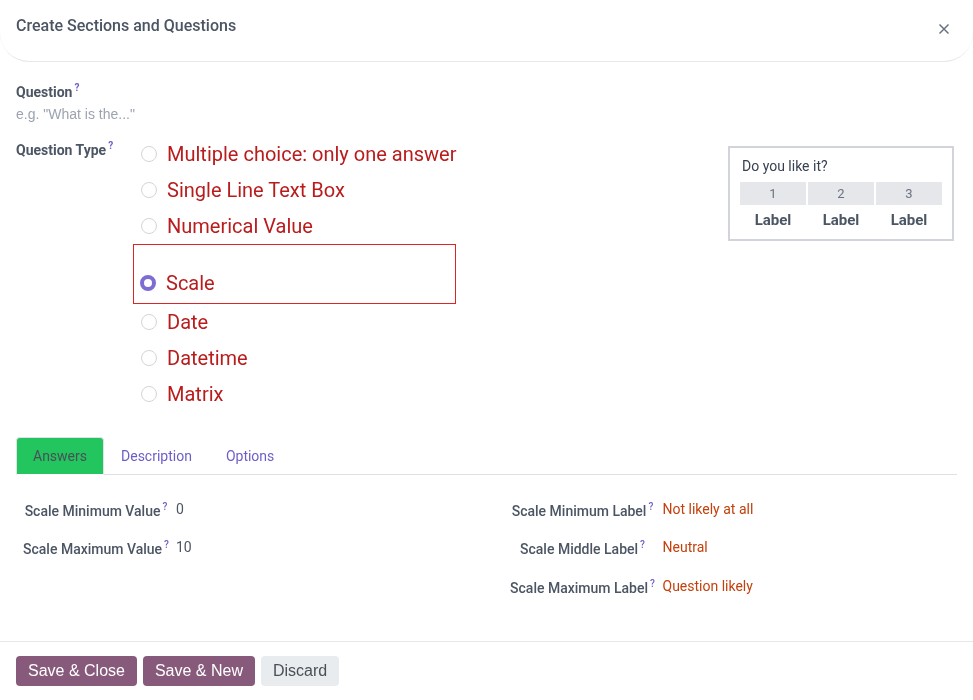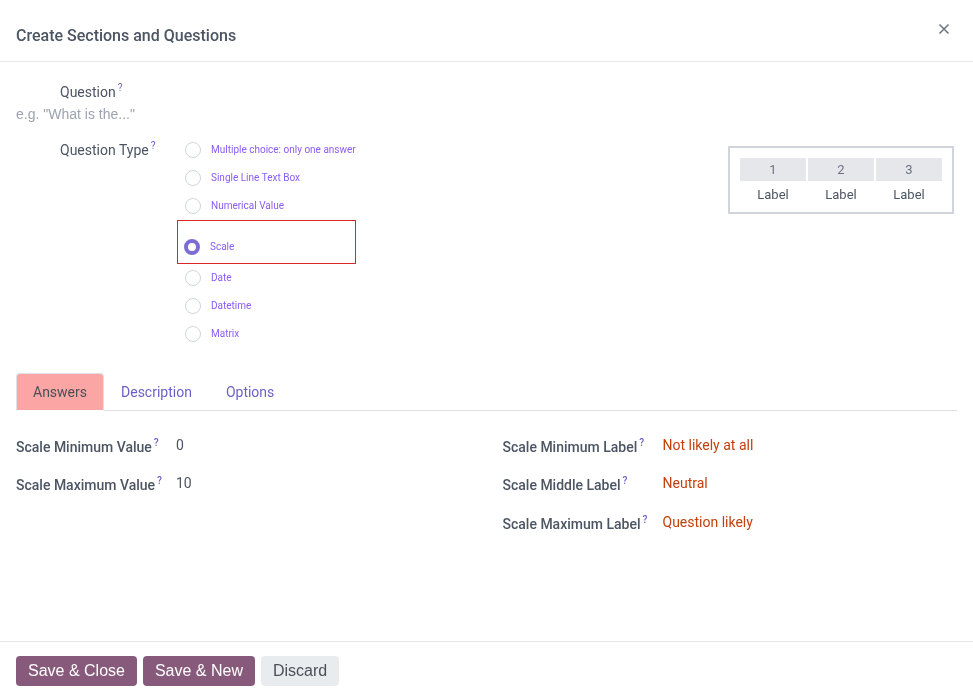--- a/index.html
+++ b/index.html
@@ -1,53 +1,53 @@
 <!DOCTYPE html>
 <html><head>
   <meta charset="utf-8">
   <style>
     * { box-sizing: border-box; margin: 0; padding: 0; }
     body { font-family: -apple-system, BlinkMacSystemFont, "Segoe UI", Roboto, "Helvetica Neue", Arial, sans-serif; font-size: 14px; color: #374151; background: #fff; width: 973px; height: 700px; display: flex; flex-direction: column; }
     
-    .modal-header { display: flex; justify-content: space-between; align-items: flex-end; padding: 16px; border-bottom: 1px solid #e5e7eb; }
+    .modal-header { display: flex; justify-content: space-between; align-items: flex-start; padding: 16px; border-bottom: 1px solid #e5e7eb; border-radius: 29px; }
     .modal-title { font-size: 16px; font-weight: 500; color: #4b5563; }
     .close-btn { background: none; border: none; cursor: pointer; padding: 4px; color: #6b7280; }
     .close-btn svg { width: 18px; height: 18px; }
     
     .modal-body { flex: 1; overflow-y: auto; padding: 16px; }
     
     .field-row { display: flex; margin-bottom: 8px; align-items: flex-start; }
     .field-row.q-field { flex-direction: column; }
-    .field-label { min-width: 125px; font-weight: 400; color: #4b5563; padding-top: 4px; position: relative; margin-left: 44px; }
+    .field-label { min-width: 125px; font-weight: 700; color: #4b5563; padding-top: 4px; position: relative; }
     .help-q { color: #6b5fc7; font-size: 10px; vertical-align: super; margin-left: 2px; }
     
     .question-input { border: none; outline: none; padding: 6px 0; font-size: 14px; width: 100%; color: #374151; }
     .question-input::placeholder { color: #9ca3af; }
     
     .type-row { display: flex; align-items: flex-start; margin-bottom: 16px; }
     .type-options { flex: 0 0 auto; }
     .radio-item { display: flex; align-items: center; padding: 6px 0; cursor: pointer; }
     .radio-shell { width: 16px; height: 16px; border-radius: 50%; border: 1px solid #d1d5db; margin-right: 10px; display: inline-flex; align-items: center; justify-content: center; background: #fff; }
     .radio-item.selected .radio-shell { border: 4px solid #7c6dd4; }
-    .radio-label { color: #8b5cf6; font-size: 10px; }
+    .radio-label { color: #b91c1c; font-size: 20px; }
     
-    .radio-highlighted { border: 1.5px solid #dc2626; padding: 12px 80px 2px 6px; margin-left: -8px; }
+    .radio-highlighted { border: 1.5px solid #dc2626; padding: 20px 80px 2px 6px; margin-left: -8px; }
     
     .preview-card { margin-left: auto; margin-right: 3px; border: 2px solid #d1d5db; padding: 10px; width: 226px; background: #fff; margin-top: 10px; }
     .preview-q { color: #374151; margin-bottom: 8px; padding-left: 2px; }
     .preview-scale { display: flex; gap: 2px; }
     .preview-scale-item { flex: 1; text-align: center; }
     .preview-num { background: #e5e7eb; padding: 4px 0; color: #6b7280; font-size: 13px; }
-    .preview-lbl { font-size: 13px; color: #4b5563; margin-top: 6px; }
+    .preview-lbl { font-size: 15px; color: #4b5563; margin-top: 6px; font-weight: bold; }
     
     .tabs { display: flex; border-bottom: 1px solid #dee2e6; margin-top: 24px; }
     .tab { padding: 10px 16px; cursor: pointer; color: #6b5fc7; border: 1px solid transparent; border-bottom: none; position: relative; top: 1px; }
-    .tab.active { border: 1px solid #dee2e6; border-bottom: 1px solid #fff; border-radius: 4px 4px 0 0; color: #495057; background: #fca5a5; }
+    .tab.active { border: 1px solid #dee2e6; border-bottom: 1px solid #fff; border-radius: 4px 4px 0 0; color: #495057; background: #22c55e; }
     
-    .tab-content { padding: 24px 0 8px 0; display: flex; gap: 32px; }
+    .tab-content { padding: 24px 0 8px 0; display: flex; gap: 32px; text-align: center; }
     .answers-col { flex: 1; }
     .ans-field { display: flex; align-items: flex-start; margin-bottom: 16px; }
     .ans-label { width: 160px; font-weight: 500; color: #4b5563; line-height: 1.5; }
     .ans-value { color: #4b5563; padding-top: 2px; }
     .ans-placeholder { color: #c2410c; padding-top: 2px; }
     
     .modal-footer { border-top: 1px solid #e5e7eb; padding: 14px 16px; display: flex; gap: 6px; }
     .btn { padding: 6px 12px; border: none; border-radius: 4px; cursor: pointer; font-size: 16px; }
     .btn-primary { background: #875a7b; color: #fff; }
     .btn-secondary { background: #e9ecef; color: #495057; }
@@ -104,20 +104,21 @@
         <span class="radio-shell"></span>
         <span class="radio-label">Datetime</span>
       </div>
       <div class="radio-item">
         <span class="radio-shell"></span>
         <span class="radio-label">Matrix</span>
       </div>
     </div>
 
     <div class="preview-card">
+      <div class="preview-q">Do you like it?</div>
       <div class="preview-scale">
         <div class="preview-scale-item">
           <div class="preview-num">1</div>
           <div class="preview-lbl">Label</div>
         </div>
         <div class="preview-scale-item">
           <div class="preview-num">2</div>
           <div class="preview-lbl">Label</div>
         </div>
         <div class="preview-scale-item">

